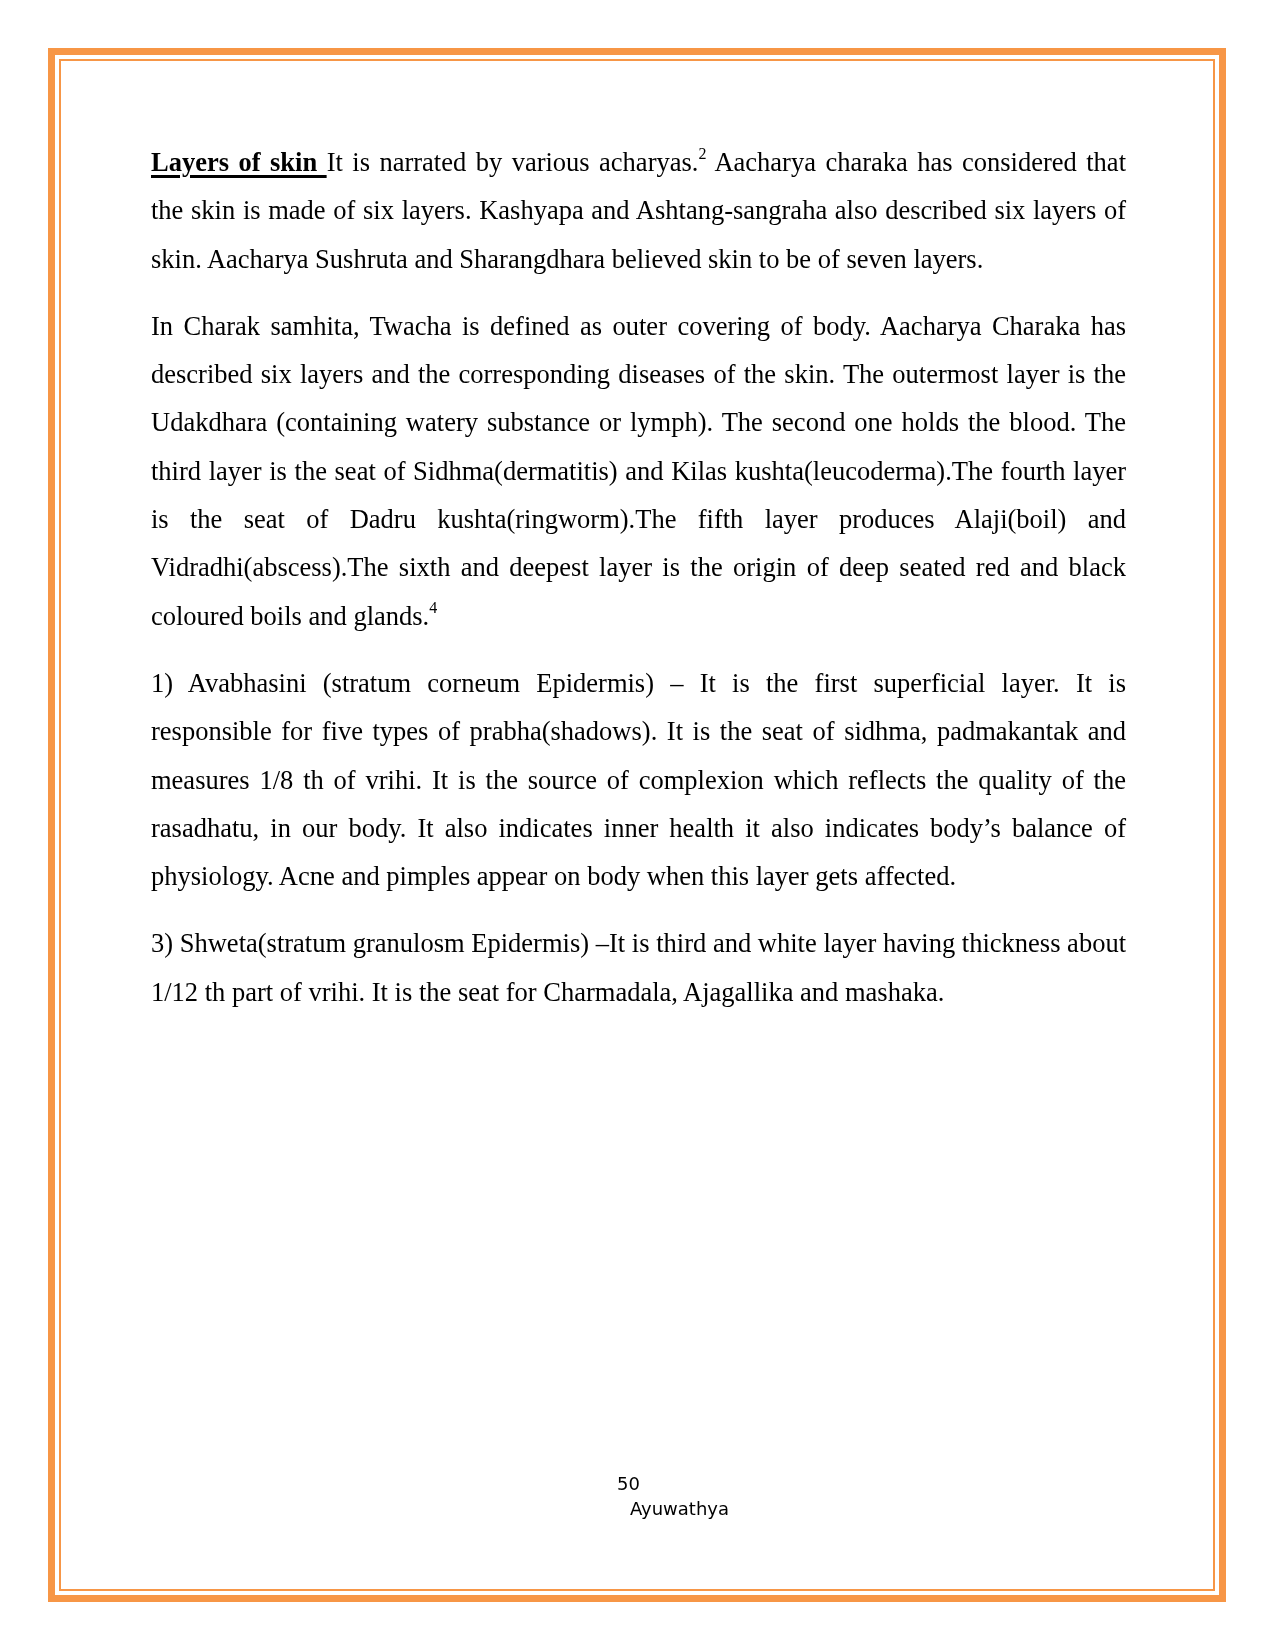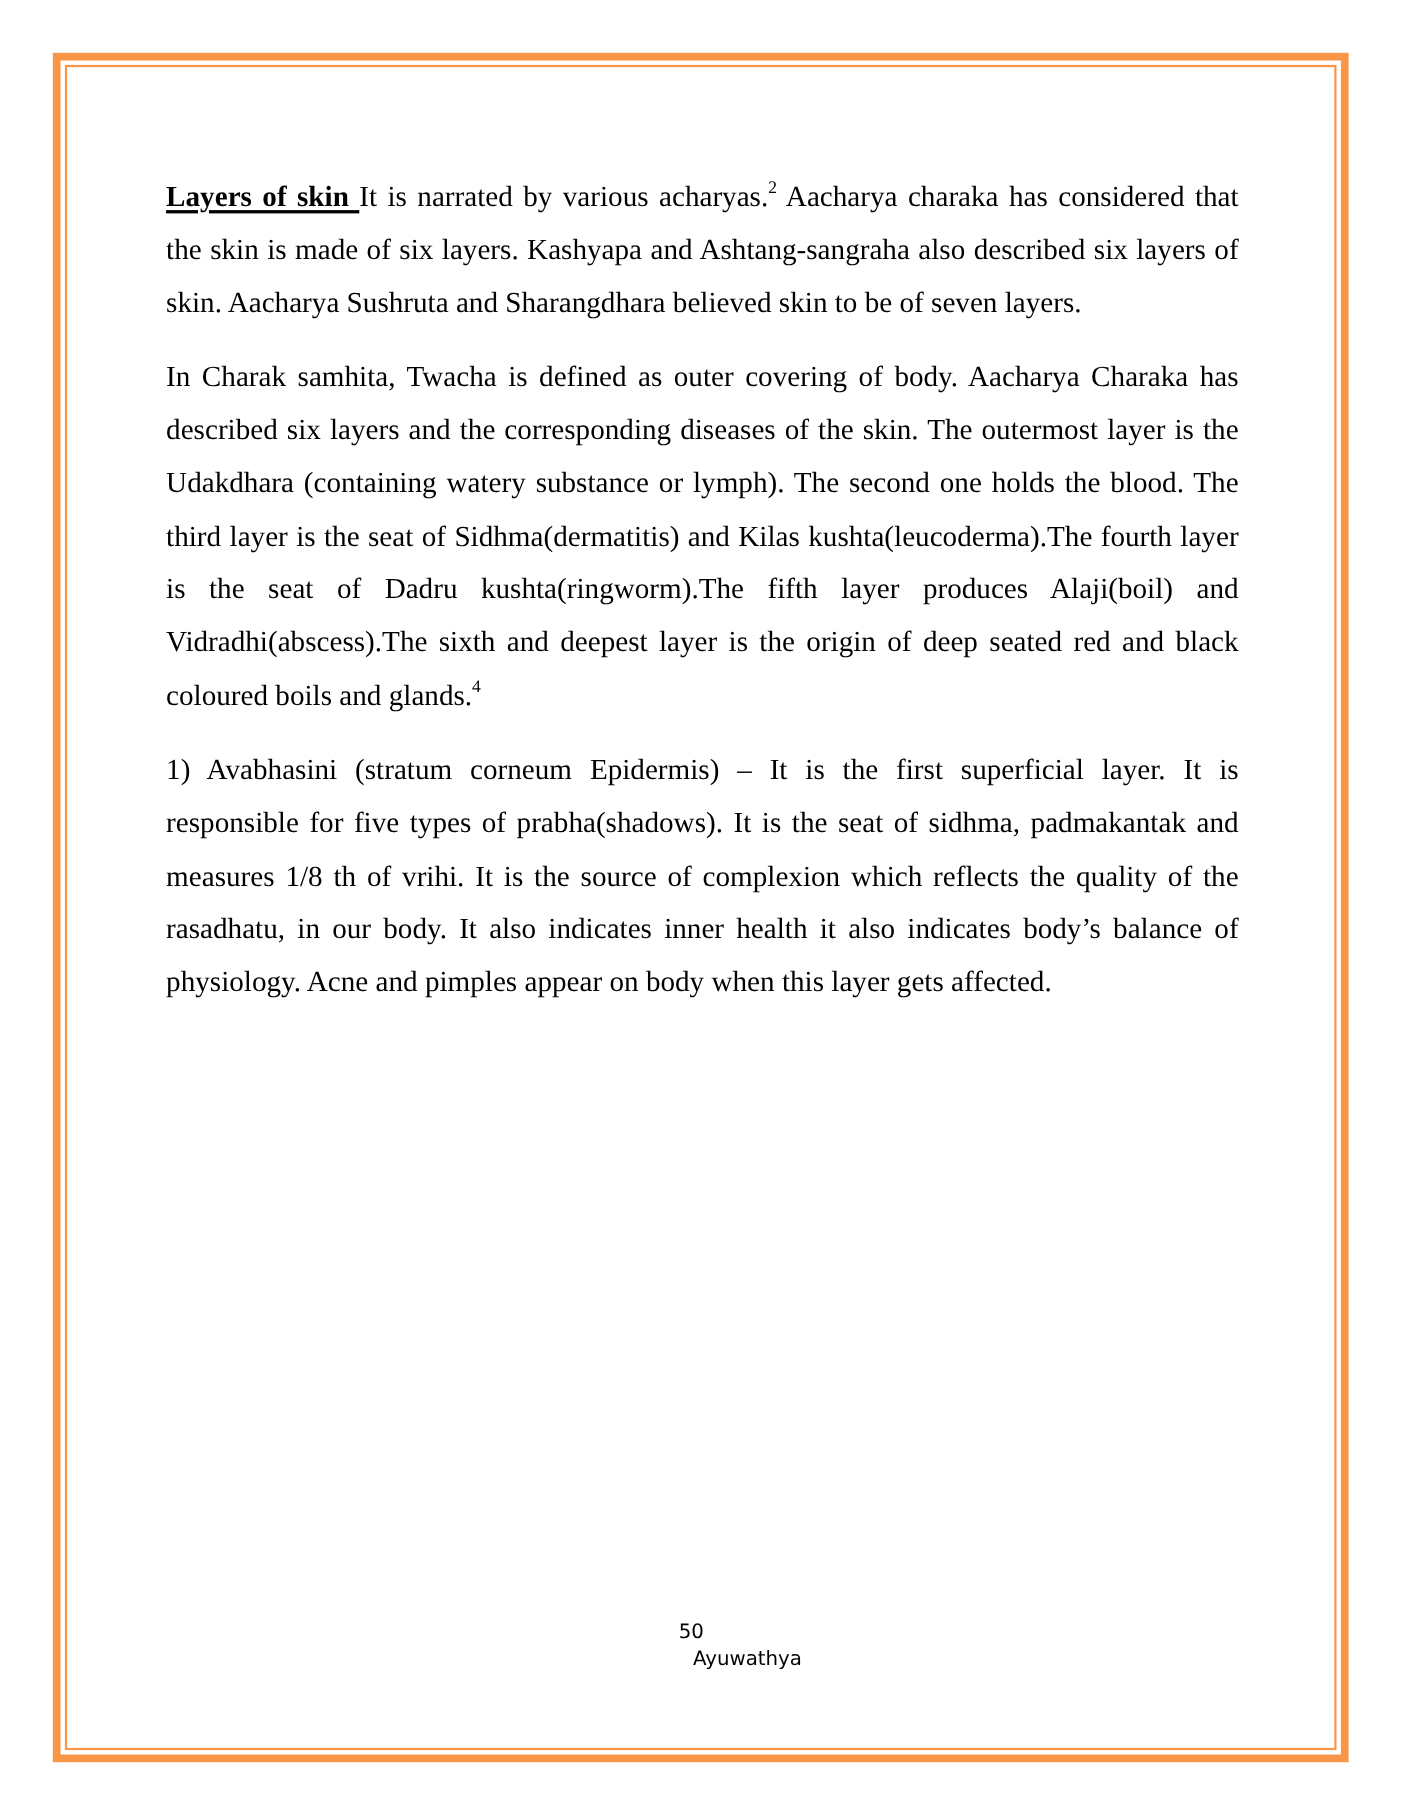--- a/index.html
+++ b/index.html
@@ -10,21 +10,21 @@
   }
   .frame-inner {
     position: absolute; left: 59px; top: 59px; width: 1156px; height: 1532px;
     border: 2px solid #f79646; box-sizing: border-box;
   }
   .content {
     position: absolute; left: 151px; top: 138px; width: 975px;
     font-family: "Liberation Serif", serif; font-size: 26.5px; color: #000;
     line-height: 48.3px;
   }
-  .content p { margin: 16px 0 19px 0; text-align: justify; }
+  .content p { margin: 0 0 19px 0; text-align: justify; }
   .heading { font-weight: bold; text-decoration: underline; text-decoration-thickness: 3px; text-underline-offset: 4px; }
   sup { font-size: 16px; line-height: 0; vertical-align: 0; position: relative; top: -12px; }
   .footer {
     position: absolute; left: 0; width: 1275px; text-align: center;
     font-family: "DejaVu Sans", sans-serif; font-size: 18px; color: #000;
   }
   .footer .pg { position: absolute; top: 1473px; left: 0; width: 1257px; }
   .footer .name { position: absolute; top: 1498px; left: 0; width: 1275px; padding-left: 42px; }
 </style>
 </head>
@@ -35,18 +35,19 @@
 
 <div class="content">
   <p><span class="heading">Layers of skin </span><span>It is narrated by various acharyas.</span><sup>2</sup><span> Aacharya  charaka has considered that the skin is made of six layers. Kashyapa and Ashtang-sangraha also described six layers of skin. Aacharya Sushruta and Sharangdhara believed skin to be of seven layers.</span></p>
 
   <p><span>In Charak samhita, Twacha is defined as outer covering of body. Aacharya Charaka has described six layers and the corresponding diseases of the skin. The outermost layer is the Udakdhara (containing watery substance or lymph). The second one holds the blood. The third layer is the seat of Sidhma(dermatitis) and Kilas kushta(leucoderma).The fourth layer is the seat of Dadru kushta(ringworm).The fifth layer produces Alaji(boil) and Vidradhi(abscess).The sixth and deepest layer is the origin of deep seated red and black coloured boils and glands.</span><sup>4</sup></p>
 
 
   <p><span>1) Avabhasini (stratum corneum Epidermis) – It is the first superficial layer. It is responsible for five types of prabha(shadows). It is the seat of sidhma, padmakantak and measures 1/8 th of vrihi. It is the source of complexion which reflects the quality of the rasadhatu, in our body. It also indicates inner health it also indicates body’s balance of  physiology. Acne and pimples  appear on body when this layer gets affected.</span></p>
 
 
+  <p><span>3) Shweta(stratum granulosm Epidermis) –It is third and white  layer having thickness about 1/12 th part of vrihi. It is the seat for Charmadala, Ajagallika and mashaka.</span></p>
 </div>
 
 <div class="footer">
   <div class="pg">50</div>
   <div class="name">Ayuwathya</div>
 </div>
 
 </body></html>

